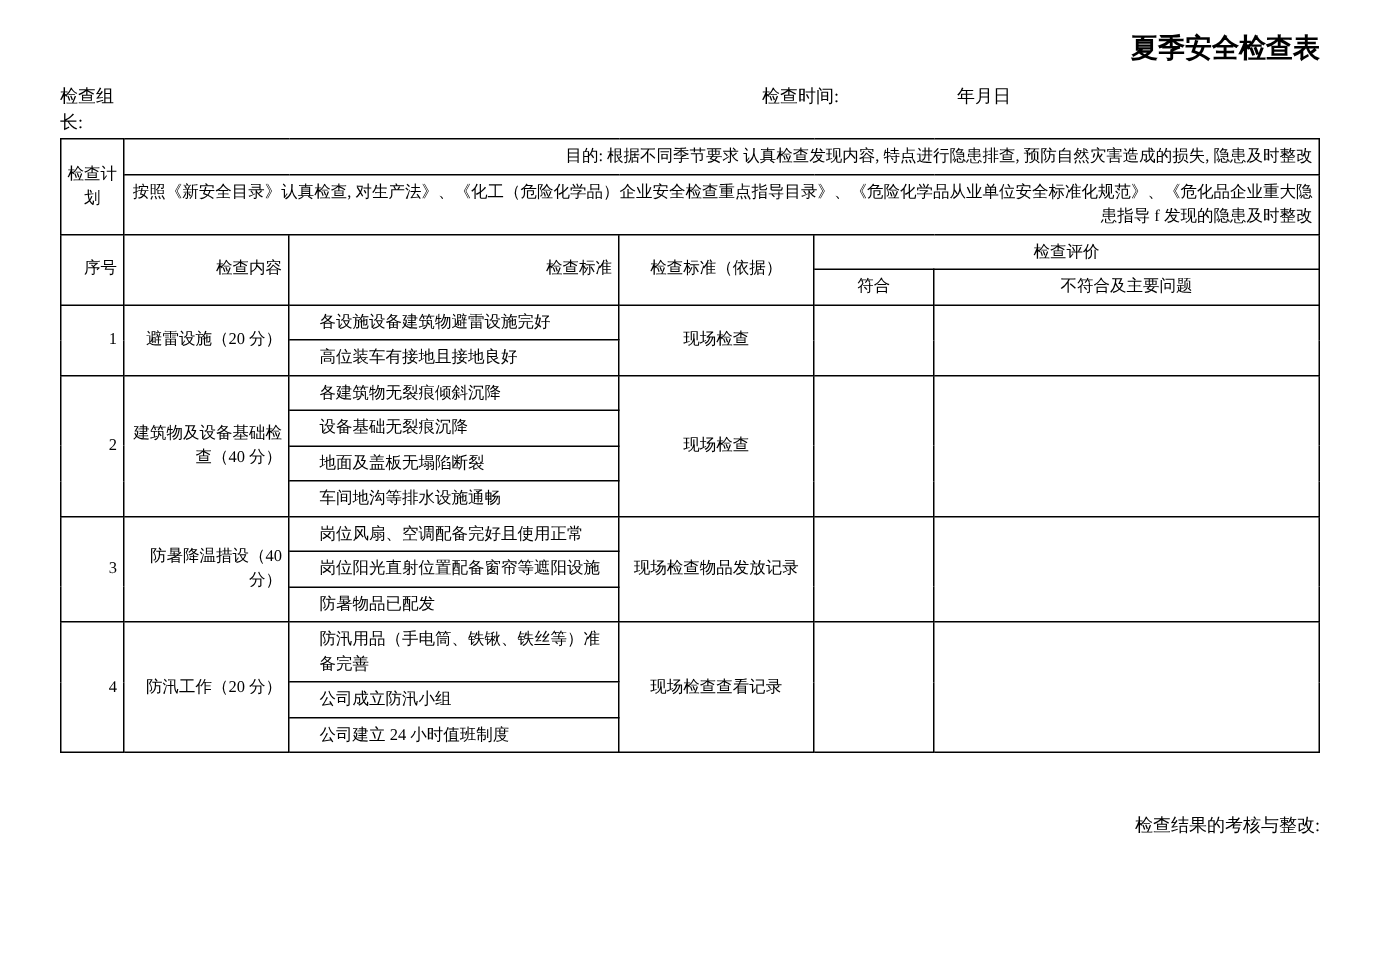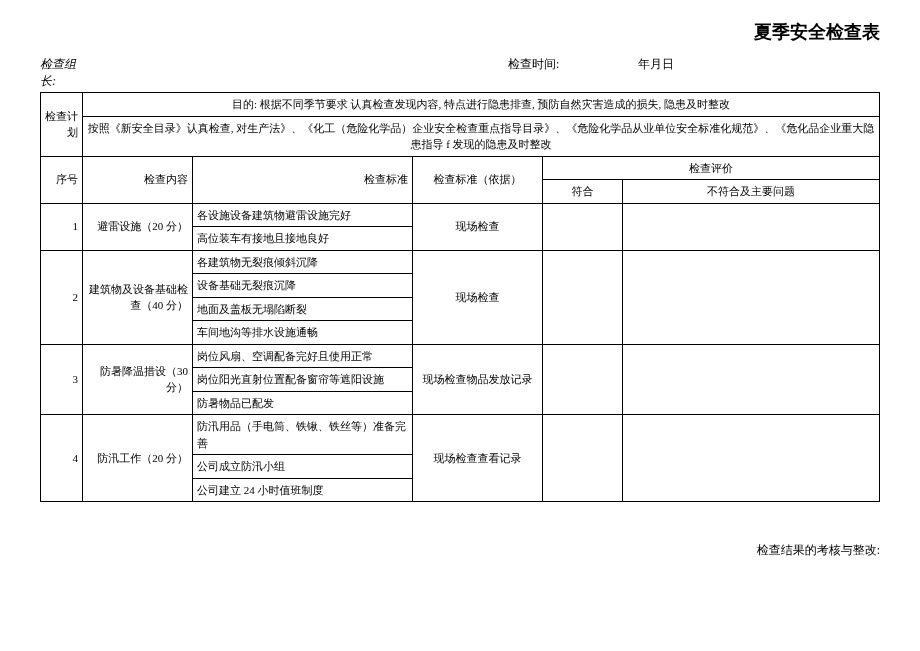--- a/index.html
+++ b/index.html
@@ -19,21 +19,21 @@
       text-align: right;
       font-size: 18px;
       font-weight: bold;
       margin-bottom: 12px;
     }
     .header-line {
       display: flex;
       margin-bottom: 2px;
       font-size: 12px;
     }
-    .header-line .label1 { width: 48px; font-style: italic; }
+    .header-line .label1 { width: 48px; }
     .header-line .val1 { width: 210px; }
     .header-line .label2 { width: 80px; }
     .header-line .val2 { width: 210px; }
     .header-line .label3 { width: 60px; }
     .header-line .val3 { width: 70px; }
     .header-line .label4 { }
     table {
       border-collapse: collapse;
       width: 100%;
       table-layout: fixed;
@@ -45,25 +45,25 @@
       vertical-align: middle;
       word-wrap: break-word;
       line-height: 1.5;
     }
     .c-seq { width: 42px; text-align: center; }
     .c-content { width: 110px; text-align: left; }
     .c-standard { width: 220px; text-align: left; }
     .c-method { width: 130px; text-align: center; }
     .c-ok { width: 80px; text-align: center; }
     .c-ng { text-align: center; }
-    .plan-label { width: 42px; text-align: right; vertical-align: middle; }
-    .plan-body { text-align: center; padding: 3px 4px; }
+    .plan-label { width: 42px; text-align: center; vertical-align: middle; }
+    .plan-body { text-align: right; padding: 3px 4px; }
     .seq-cell { text-align: right; }
     .content-cell { text-align: right; padding-left: 4px; }
-    .std-cell { text-align: left; padding-left: 4px; }
+    .std-cell { text-align: left; padding-left: 20px; }
     .method-cell { text-align: center; }
     .footer-note {
       margin-top: 40px;
       font-size: 12px;
       text-align: right;
     }
   </style>
 </head>
 <body>
 
@@ -134,21 +134,21 @@
   </tr>
   <tr>
     <td class="std-cell">地面及盖板无塌陷断裂</td>
   </tr>
   <tr>
     <td class="std-cell">车间地沟等排水设施通畅</td>
   </tr>
 
   <tr>
     <td rowspan="3" class="seq-cell">3</td>
-    <td rowspan="3" class="content-cell">防暑降温措设（30 分）</td>
+    <td rowspan="3" class="content-cell">防暑降温措设（40 分）</td>
     <td class="std-cell">岗位风扇、空调配备完好且使用正常</td>
     <td rowspan="3" class="method-cell">现场检查物品发放记录</td>
     <td rowspan="3"></td>
     <td rowspan="3"></td>
   </tr>
   <tr>
     <td class="std-cell">岗位阳光直射位置配备窗帘等遮阳设施</td>
   </tr>
   <tr>
     <td class="std-cell">防暑物品已配发</td>

